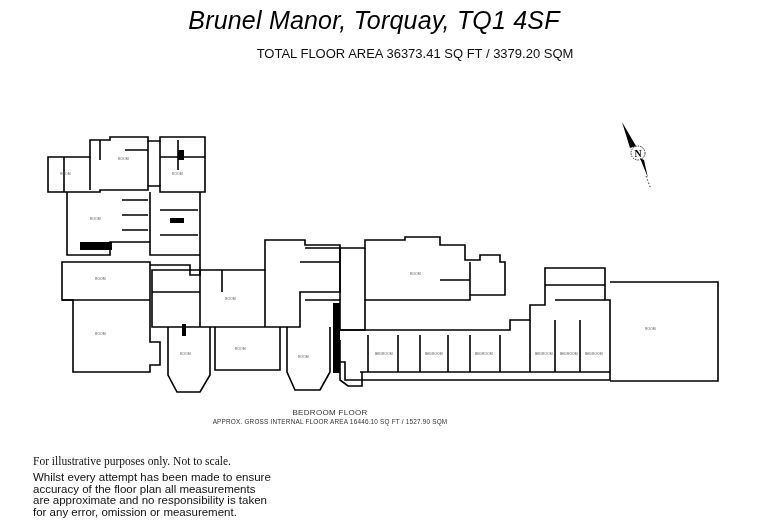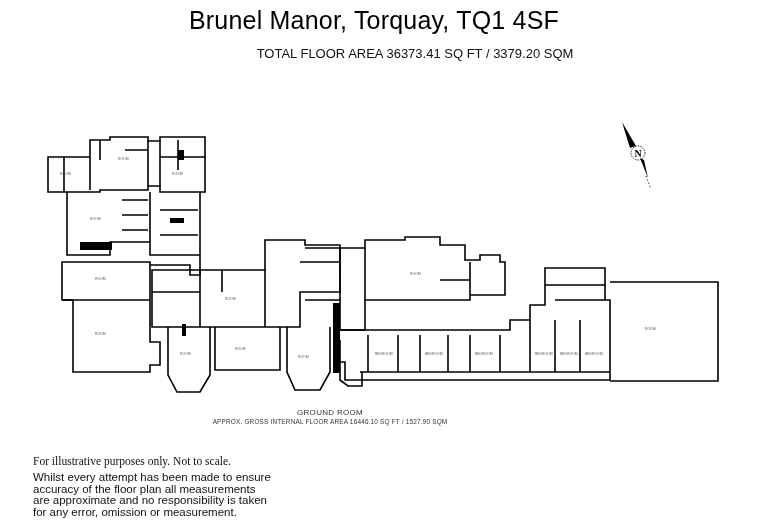--- a/index.html
+++ b/index.html
@@ -1,17 +1,17 @@
 <!DOCTYPE html>
 <html><head>
 <meta charset="utf-8">
 <style>
   html,body{margin:0;padding:0;background:#ffffff;}
   body{width:758px;height:526px;position:relative;overflow:hidden;font-family:"Liberation Sans",sans-serif;color:#111;}
-  .title{position:absolute;left:0;width:748px;top:6px;text-align:center;font-size:25px;letter-spacing:0.2px;color:#000;}
+  .title{position:absolute;left:0;width:748px;top:6px;text-align:center;font-size:25px;letter-spacing:0.2px;color:#000;font-style:italic;}
   .subtitle{position:absolute;left:0;width:758px;top:46px;text-align:center;font-size:13px;color:#111;margin-left:36px;}
   .plan{position:absolute;left:0;top:0;}
   .floor-label{position:absolute;left:200px;width:260px;top:408px;text-align:center;font-size:8px;color:#333;letter-spacing:0.3px;}
   .floor-area{position:absolute;left:200px;width:260px;top:418px;text-align:center;font-size:6.4px;color:#333;letter-spacing:0.2px;white-space:nowrap;}
   .disc1{position:absolute;left:33px;top:455px;font-size:11.5px;color:#111;font-family:Liberation Serif, serif;}
   .disc2{position:absolute;left:33px;top:472px;width:240px;font-size:11.5px;line-height:11.5px;color:#111;}
   .compass{position:absolute;left:618px;top:118px;}
   .rl{font-family:"Liberation Sans",sans-serif;font-size:3.4px;fill:#555;}
 </style>
 </head>
@@ -80,17 +80,17 @@
 </svg>
 
 <svg class="compass" width="40" height="70" viewBox="0 0 40 70" xmlns="http://www.w3.org/2000/svg">
   <polygon points="4,4 12,30 18,28" fill="#000"></polygon>
   <circle cx="20" cy="35" r="7" fill="none" stroke="#000" stroke-width="0.8" stroke-dasharray="1.5,1"></circle>
   <polygon points="22,40 30,60 26,42" fill="#000"></polygon>
   <line x1="28" y1="58" x2="34" y2="74" stroke="#000" stroke-width="0.8" stroke-dasharray="1.5,2"></line>
   <text x="20" y="39" text-anchor="middle" font-family="Liberation Serif, serif" font-size="10" font-weight="bold" fill="#000">N</text>
 </svg>
 
-<div class="floor-label">GROUND ROOM</div>
+<div class="floor-label">BEDROOM FLOOR</div>
 <div class="floor-area">APPROX. GROSS INTERNAL FLOOR AREA 16446.10 SQ FT / 1527.90 SQM</div>
 
 <div class="disc1">For illustrative purposes only. Not to scale.</div>
 <div class="disc2">Whilst every attempt has been made to ensure accuracy of the floor plan all measurements are approximate and no responsibility is taken for any error, omission or measurement.</div>
 
 </body></html>

